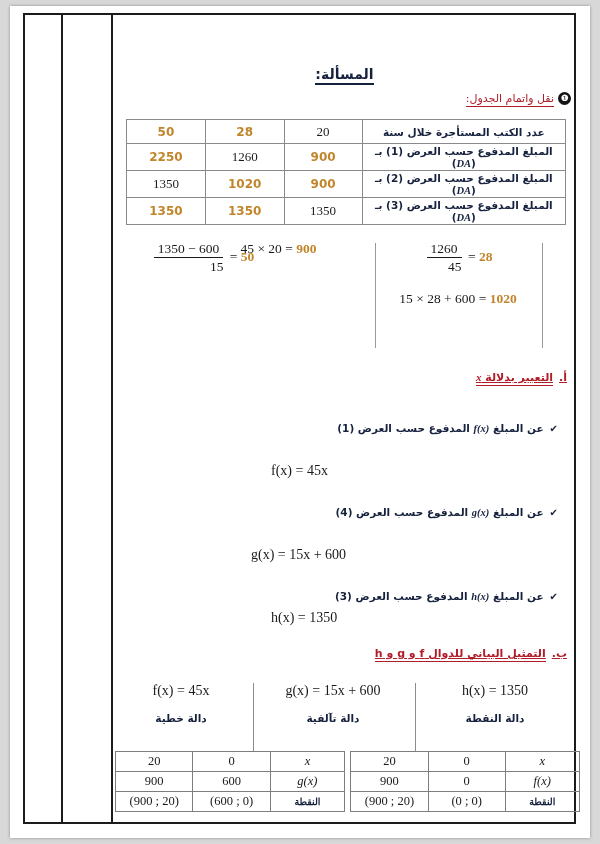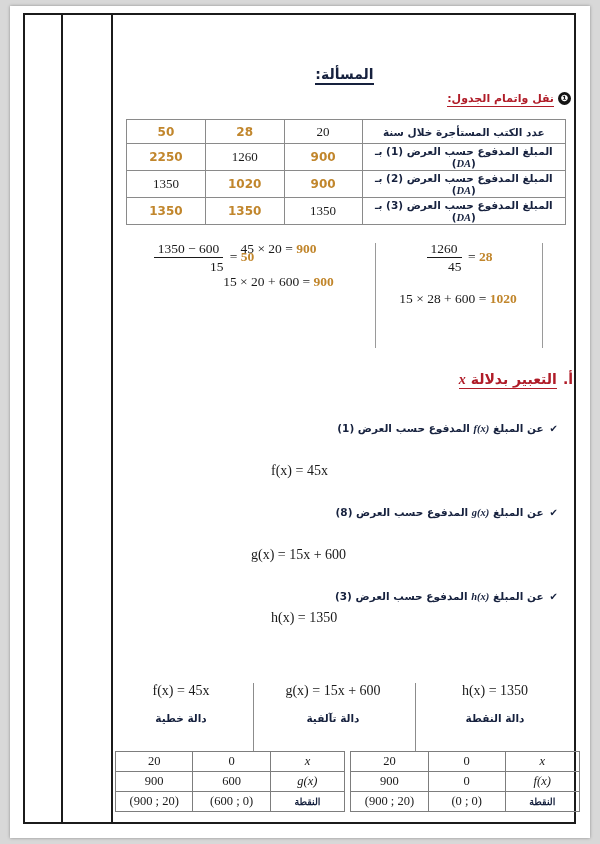--- a/index.html
+++ b/index.html
@@ -77,21 +77,21 @@
     padding-bottom: 1px;
   }
 
   .q1-head {
     position: absolute;
     top: 31px;
     right: 5px;
     direction: rtl;
     font-family: "DejaVu Sans", sans-serif;
     font-size: 11px;
-    font-weight: bold;
+    font-weight: normal;
     color: #b01c28;
     white-space: nowrap;
   }
   .q1-head .num {
     display: inline-block;
     width: 13px;
     height: 13px;
     border-radius: 50%;
     background: #141414;
     color: #ffffff;
@@ -184,27 +184,28 @@
   }
   .frac .den-part {
     display: block;
     padding-top: 1px;
     line-height: 15px;
   }
 
   
   .part-head {
     position: absolute;
-    right: 3px;
-    direction: rtl;
-    font-family: "DejaVu Sans", sans-serif;
-    font-size: 14px;
+    right: 9px;
+    direction: rtl;
+    font-family: "DejaVu Sans", sans-serif;
+    font-size: 11px;
     font-weight: bold;
     color: #b01c28;
     white-space: nowrap;
+    text-decoration: underline;
   }
   .part-head .lbl { margin-left: 6px; }
   .part-head .txt {
     border-bottom: 1.5px solid #b01c28;
     padding-bottom: 1px;
   }
 
   .bullet {
     position: absolute;
     right: 18px;
@@ -338,21 +339,20 @@
         <td class="val hl">1350</td>
         <td class="val hl">1350</td>
       </tr>
     </tbody>
       </table>
 
     <div class="calc-zone">
 
       <div class="calc-col" style="right:205px; width:185px;">
         <div class="line"><span>45 × 20 = </span><span class="hlo">900</span></div>
-        <div class="line"><span>15 × 20 + 600 = </span><span class="hlo">900</span></div>
       </div>
 
       <div class="vdiv" style="right:200px;"></div>
 
       <div class="calc-col" style="right:38px; width:160px;">
         <div class="line"><span class="frac"><span class="num-part">1260</span><span class="den-part">45</span></span><span> = </span><span class="hlo">28</span></div>
         <div class="line" style="margin-top:2px;"><span>15 × 28 + 600 = </span><span class="hlo">1020</span></div>
       </div>
 
       <div class="vdiv" style="right:33px;"></div>
@@ -365,29 +365,32 @@
     <div class="part-head" style="top:310px;">
       <span class="lbl">أ.</span><span class="txt"><span>التعبير بدلالة </span><span class="it">x</span></span>
     </div>
 
     <div class="bullet" style="top:361px;">
       <span class="chk">✔</span><span>عن المبلغ </span><span class="it">f(x)</span><span> المدفوع حسب العرض (1)</span>
     </div>
     <div class="eqn" style="top:402px; left:158px;">f(x) = 45x</div>
 
     <div class="bullet" style="top:445px;">
-      <span class="chk">✔</span><span>عن المبلغ </span><span class="it">g(x)</span><span> المدفوع حسب العرض (8)</span>
+      <span class="chk">✔</span><span>عن المبلغ </span><span class="it">g(x)</span><span> المدفوع حسب العرض (4)</span>
     </div>
     <div class="eqn" style="top:486px; left:138px;">g(x) = 15x + 600</div>
 
     <div class="bullet" style="top:529px;">
       <span class="chk">✔</span><span>عن المبلغ </span><span class="it">h(x)</span><span> المدفوع حسب العرض (3)</span>
     </div>
     <div class="eqn" style="top:549px; left:158px;">h(x) = 1350</div>
 
+    <div class="part-head" style="top:586px;">
+      <span class="lbl">ب.</span><span class="txt">التمثيل البياني للدوال f و g و h</span>
+    </div>
 
     <div class="fn-zone">
       <div class="fn-col" style="right:6px; width:150px;">
         <div class="expr">h(x) = 1350</div>
         <div class="kind">دالة النقطة</div>
       </div>
       <div class="fn-div" style="right:160px;"></div>
       <div class="fn-col" style="right:168px; width:150px;">
         <div class="expr">g(x) = 15x + 600</div>
         <div class="kind">دالة تآلفية</div>

